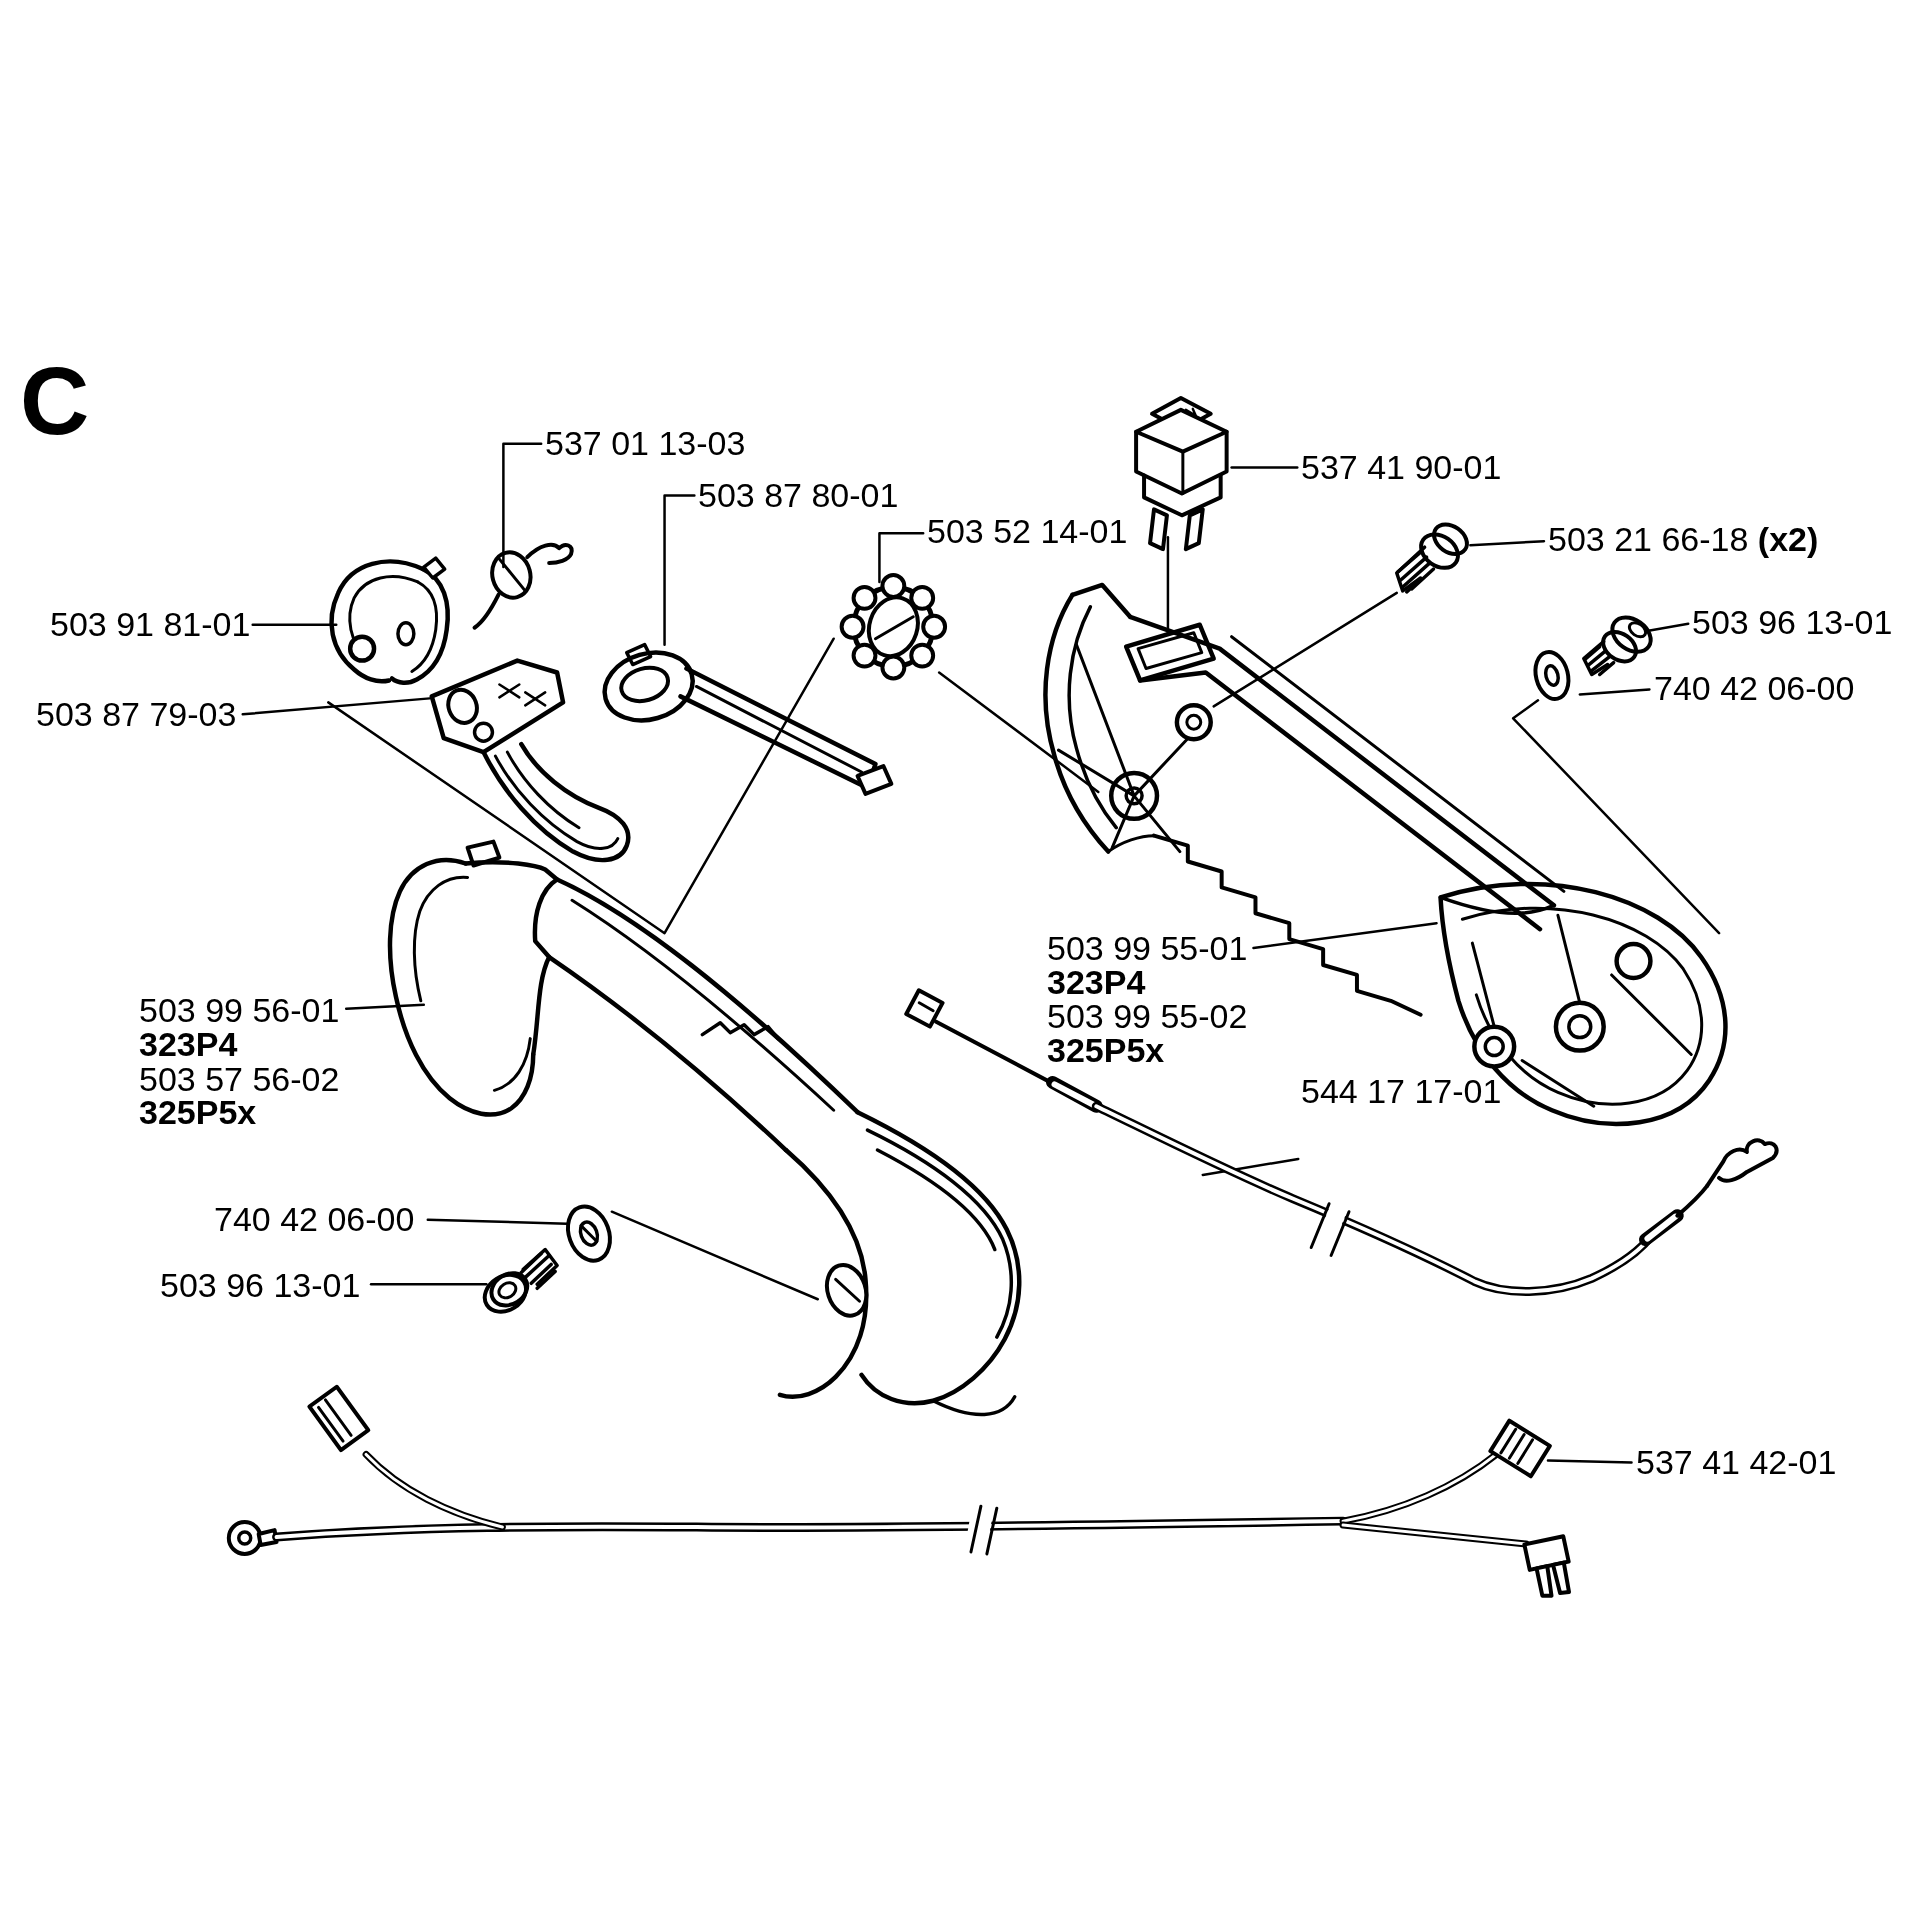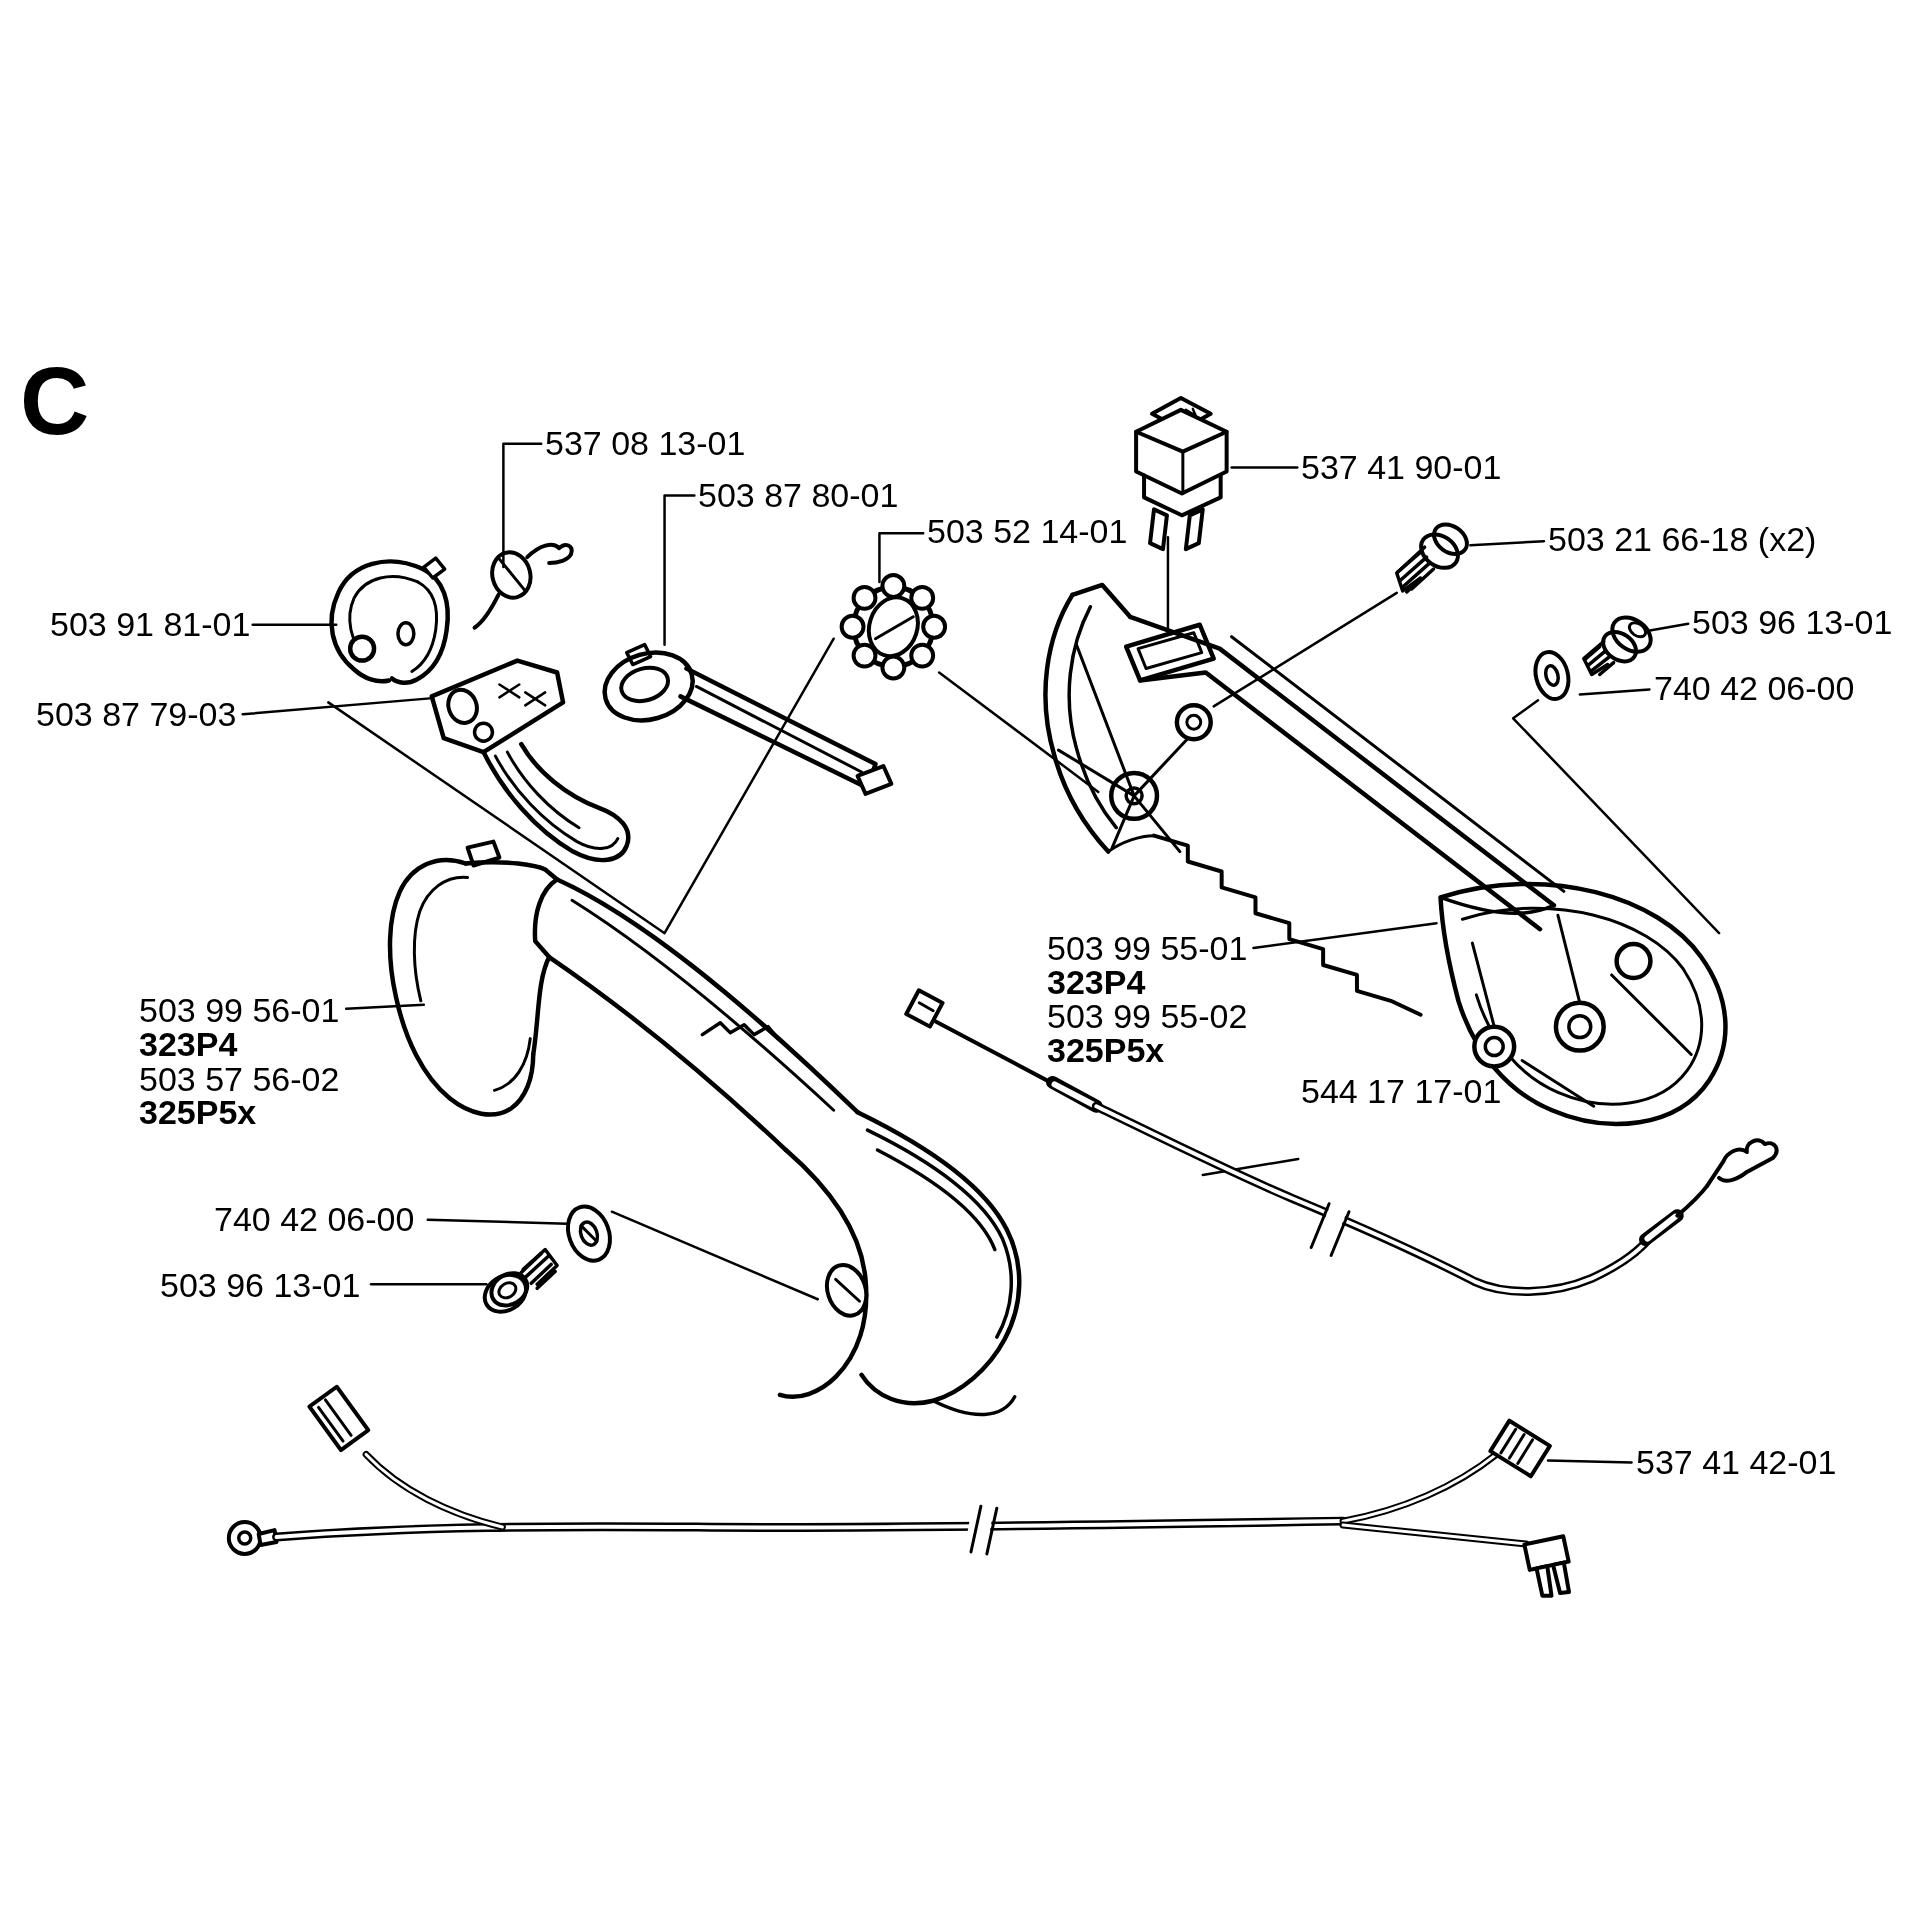--- a/index.html
+++ b/index.html
@@ -1,20 +1,20 @@
 <!DOCTYPE html>
 <html><head>
 <meta charset="utf-8">
 <style>
   html,body{margin:0;padding:0;background:#ffffff;}
   .stage{position:relative;width:1926px;height:1926px;background:#fff;overflow:hidden;
          font-family:"Liberation Sans", sans-serif;color:#000;}
   .art{position:absolute;left:0;top:0;}
   .lbl{position:absolute;font-size:34px;line-height:1.0;white-space:nowrap;color:#000;}
-  .lbl b{font-weight:normal;}
+  .lbl b{font-weight:bold;}
   .model{font-weight:bold;}
   .section-letter{position:absolute;font-size:96px;font-weight:bold;line-height:1.0;}
   svg *{vector-effect:none;}
 </style>
 </head>
 <body>
 
 <div class="stage">
 
   <svg class="art" width="1926" height="1926" viewBox="0 0 1936 1936" fill="none" stroke="#000" stroke-linecap="round" stroke-linejoin="round">
@@ -229,21 +229,21 @@
         <path stroke-width="4" d="M1543,1574 l11,0 l-2,30 l-9,-2 z" fill="#fff"></path>
         <path stroke-width="4" d="M1560,1574 l11,0 l-1,30 l-9,-1 z" fill="#fff"></path>
       </g>
     </g>
   </svg>
 
   <div class="section-letter" style="left:20px;top:353px">C</div>
 
   <div class="lbl" style="left:50px;top:607px">503 91 81-01</div>
 
-  <div class="lbl" style="left:545px;top:426px">537 08 13-01</div>
+  <div class="lbl" style="left:545px;top:426px">537 01 13-03</div>
 
   <div class="lbl" style="left:698px;top:478px">503 87 80-01</div>
 
   <div class="lbl" style="left:927px;top:514px">503 52 14-01</div>
 
   <div class="lbl" style="left:1301px;top:450px">537 41 90-01</div>
 
   <div class="lbl" style="left:1548px;top:522px">
     <span>503 21 66-18</span>
     <b>(x2)</b>

